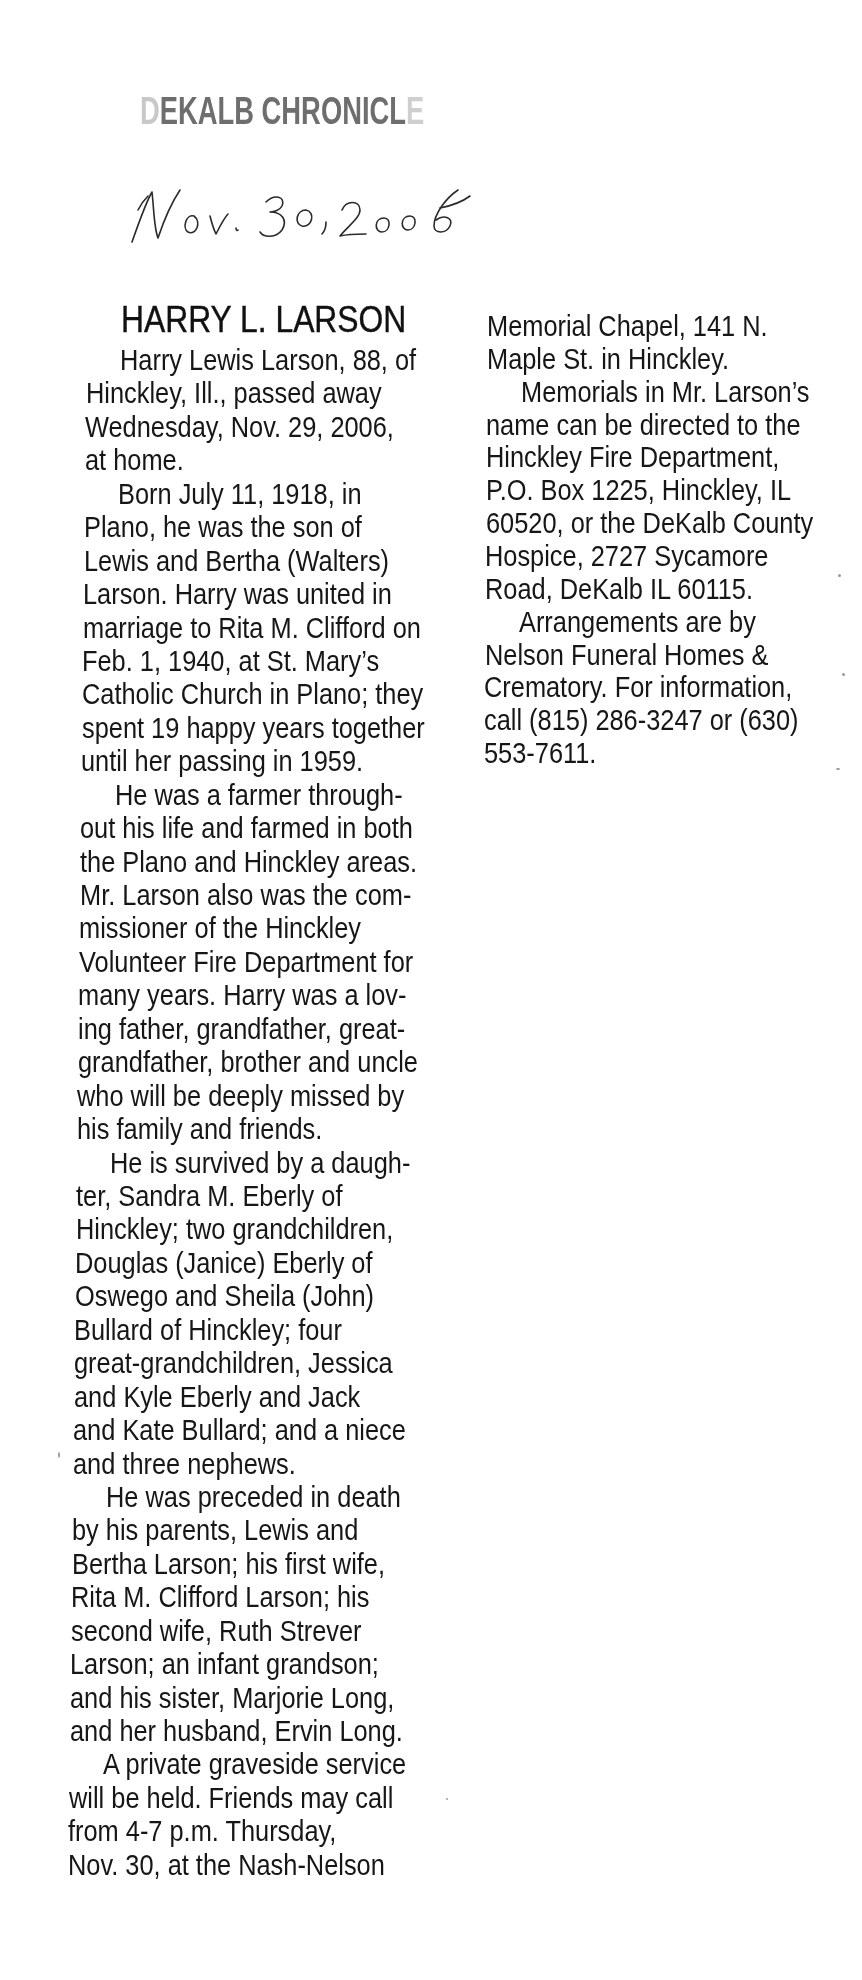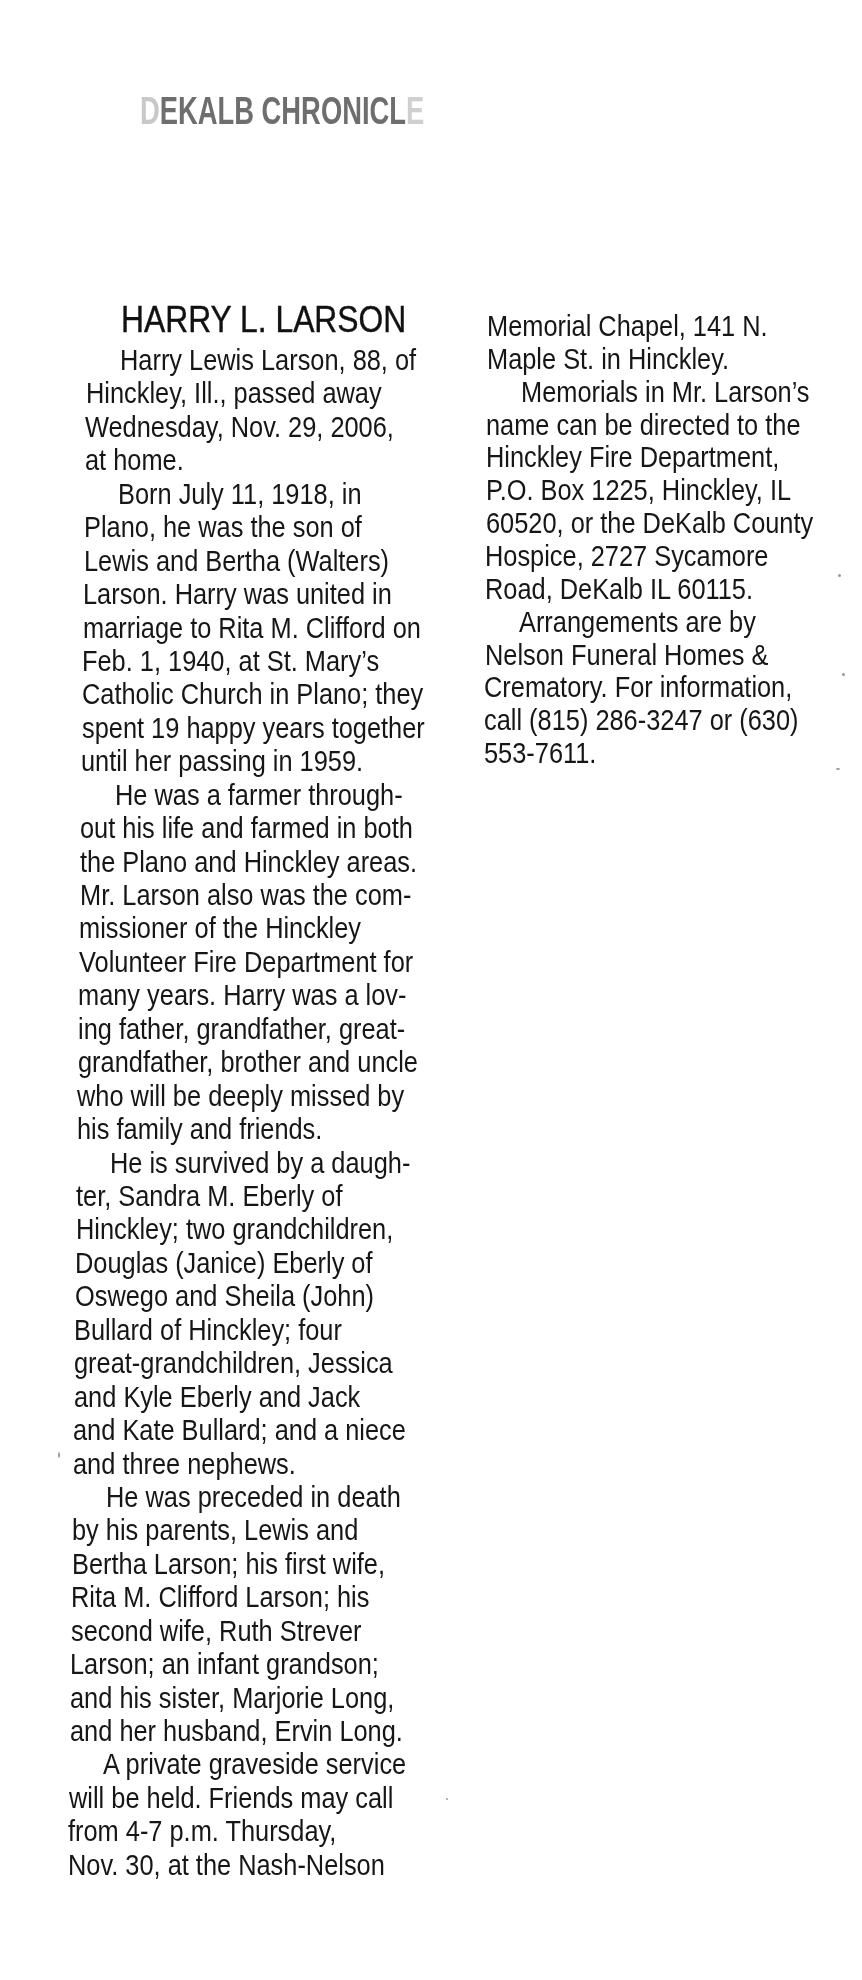--- a/index.html
+++ b/index.html
@@ -98,20 +98,49 @@
     border-radius: 50%;
   }
 </style>
 </head>
 <body>
 
 <div class="page">
 
   <div class="masthead"><span class="faded-first">D</span><span>EKALB CHRONICL</span><span class="faded-last">E</span></div>
 
+  <div class="handwritten-date">
+    <span class="hw-text">Nov. 30, 2006</span>
+    <svg viewBox="0 0 345 70" fill="none" stroke="#2a2a2a" stroke-width="1.6" stroke-linecap="round" stroke-linejoin="round">
+
+      <path d="M4 62 C 10 45, 18 22, 24 12 C 26 30, 26 48, 30 58 C 36 40, 44 22, 52 10"></path>
+      <path d="M20 16 C 16 20, 12 26, 10 30"></path>
+
+      <path d="M66 36 C 58 34, 54 48, 60 52 C 68 56, 74 42, 66 36 Z"></path>
+
+      <path d="M82 36 C 84 44, 86 50, 88 54 C 92 46, 96 38, 100 34"></path>
+
+      <path d="M108 48 C 108 50, 109 51, 110 50"></path>
+
+      <path d="M138 22 C 146 14, 158 16, 154 26 C 152 30, 146 32, 142 32 C 154 32, 160 40, 154 50 C 148 58, 136 58, 132 52"></path>
+
+      <path d="M178 30 C 168 30, 166 44, 174 46 C 184 48, 188 32, 178 30 Z"></path>
+
+      <path d="M198 42 C 198 48, 196 52, 194 54"></path>
+
+      <path d="M214 30 C 218 20, 232 20, 232 30 C 232 38, 220 46, 212 56 C 220 54, 230 54, 238 54"></path>
+
+      <path d="M256 38 C 246 38, 246 52, 254 52 C 262 52, 264 38, 256 38 Z"></path>
+
+      <path d="M282 36 C 272 36, 272 50, 280 50 C 288 50, 290 36, 282 36 Z"></path>
+
+      <path d="M330 10 C 318 18, 306 34, 306 46 C 306 54, 318 54, 322 46 C 326 38, 316 34, 308 40"></path>
+      <path d="M312 28 C 322 26, 334 22, 342 16"></path>
+    </svg>
+  </div>
 
   <div class="obit-headline">HARRY L. LARSON</div>
 
   <div class="column col-left" id="col-left">
       <div class="line" style="left: 120px; top: 345px;">Harry Lewis Larson, 88, of</div>
       <div class="line" style="left: 85.6px; top: 378.44px;">Hinckley, Ill., passed away</div>
       <div class="line" style="left: 85.2px; top: 411.88px;">Wednesday, Nov. 29, 2006,</div>
       <div class="line" style="left: 84.8px; top: 445.32px;">at home.</div>
       <div class="line" style="left: 118.4px; top: 478.76px;">Born July 11, 1918, in</div>
       <div class="line" style="left: 84px; top: 512.2px;">Plano, he was the son of</div>

